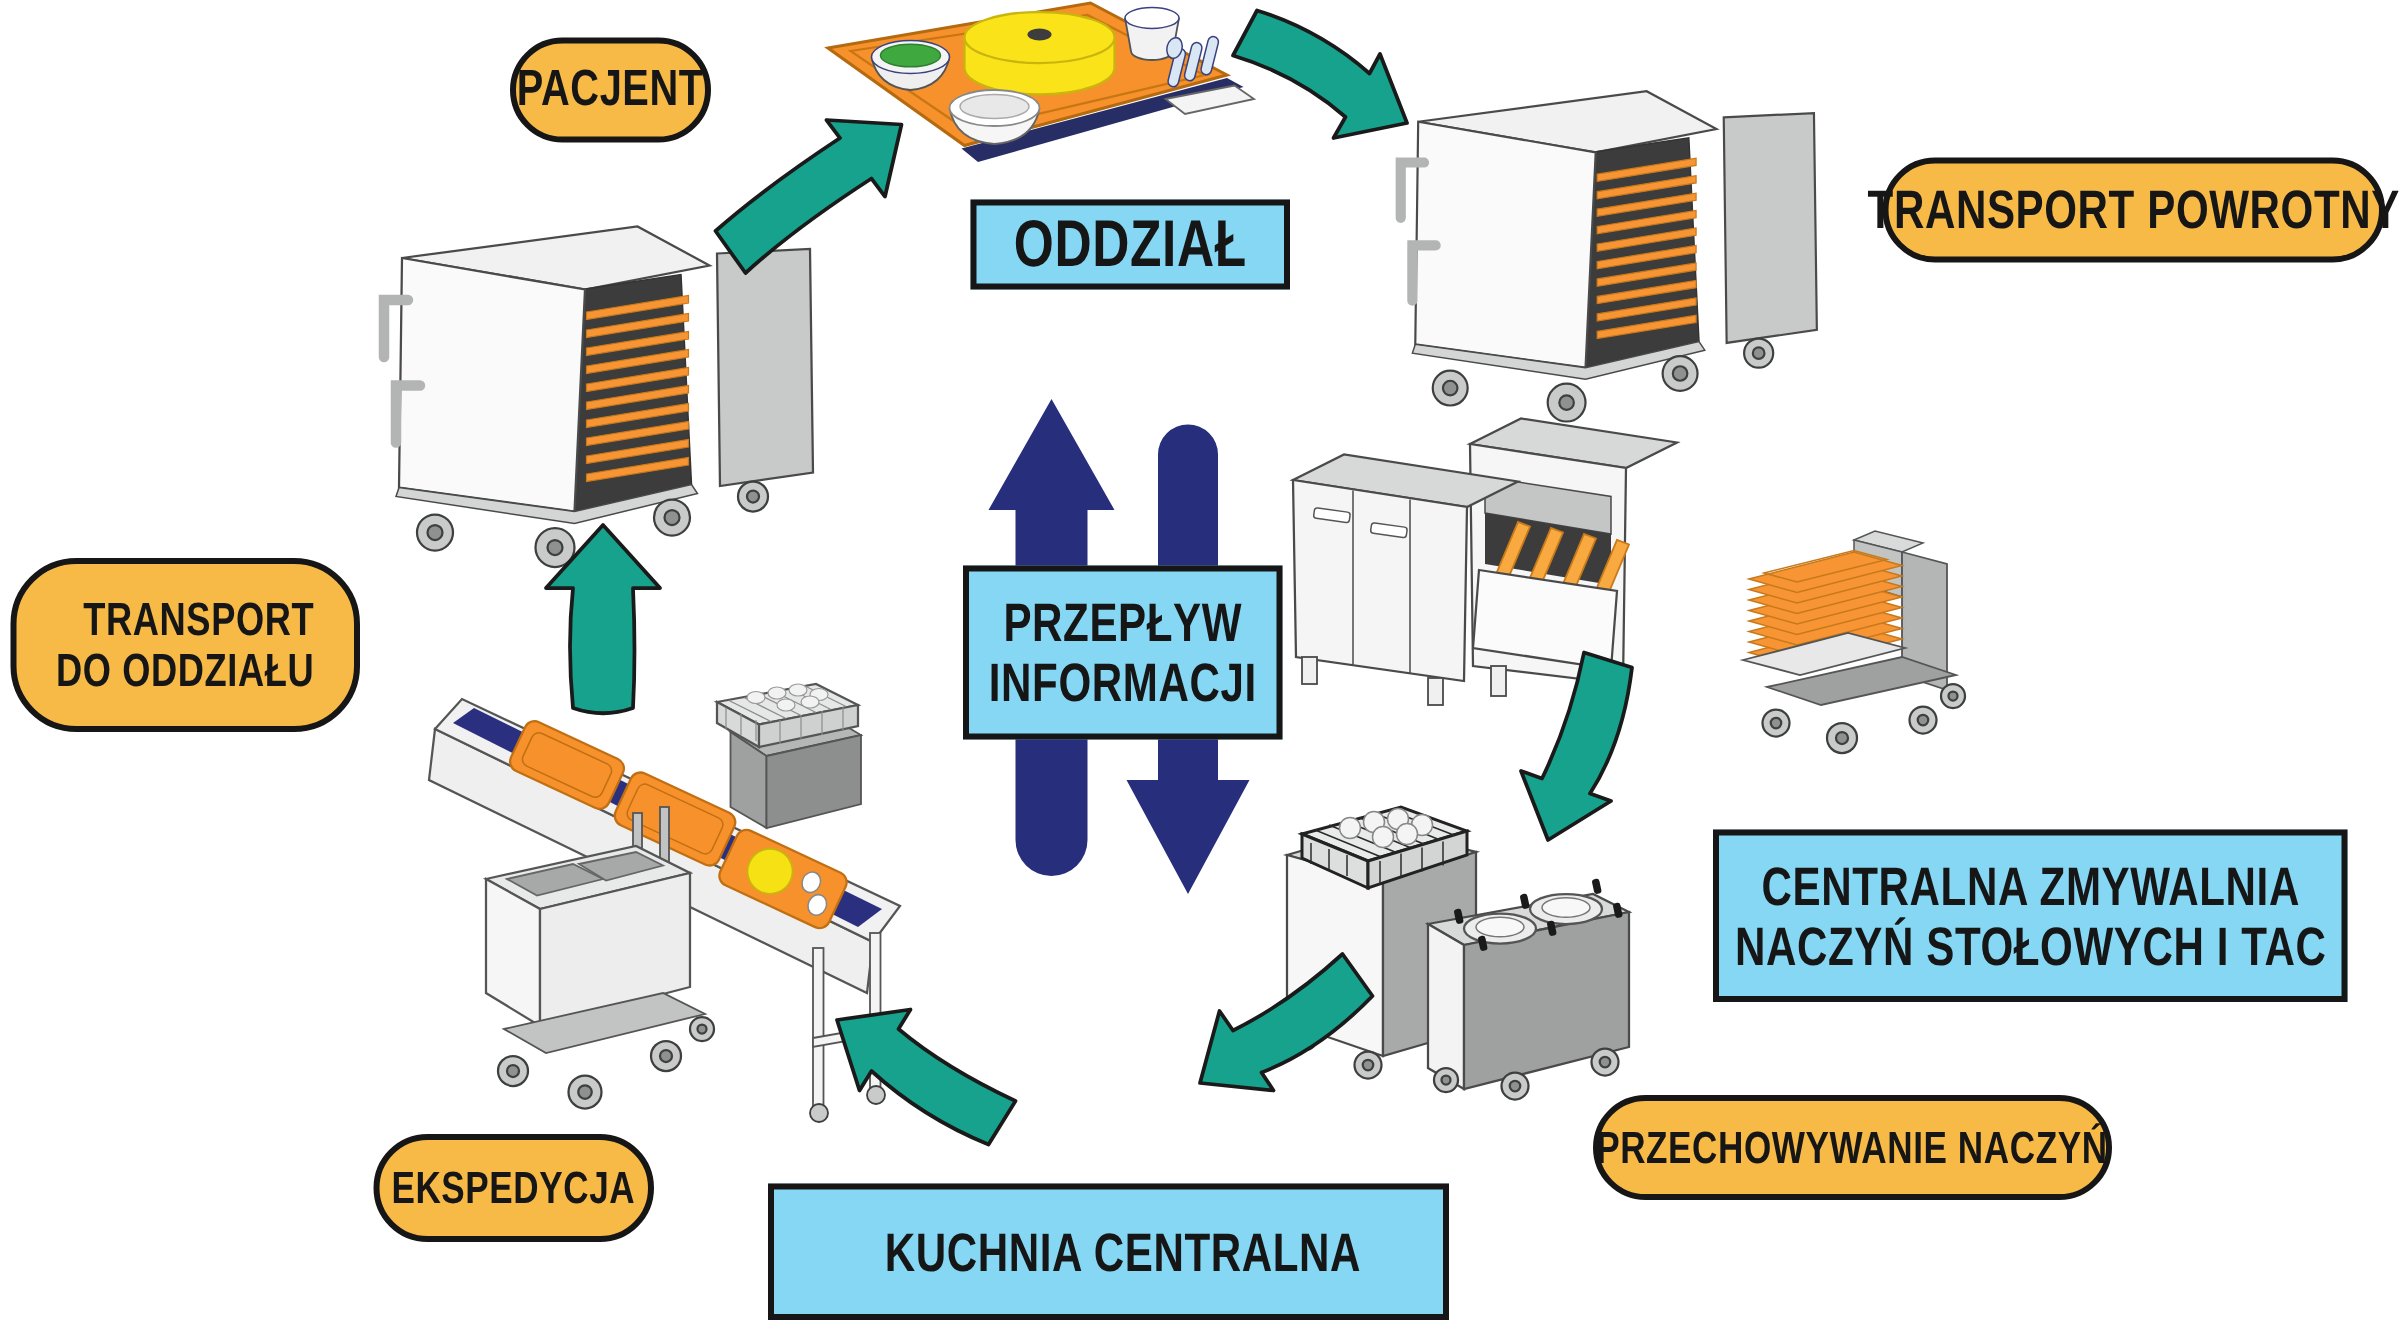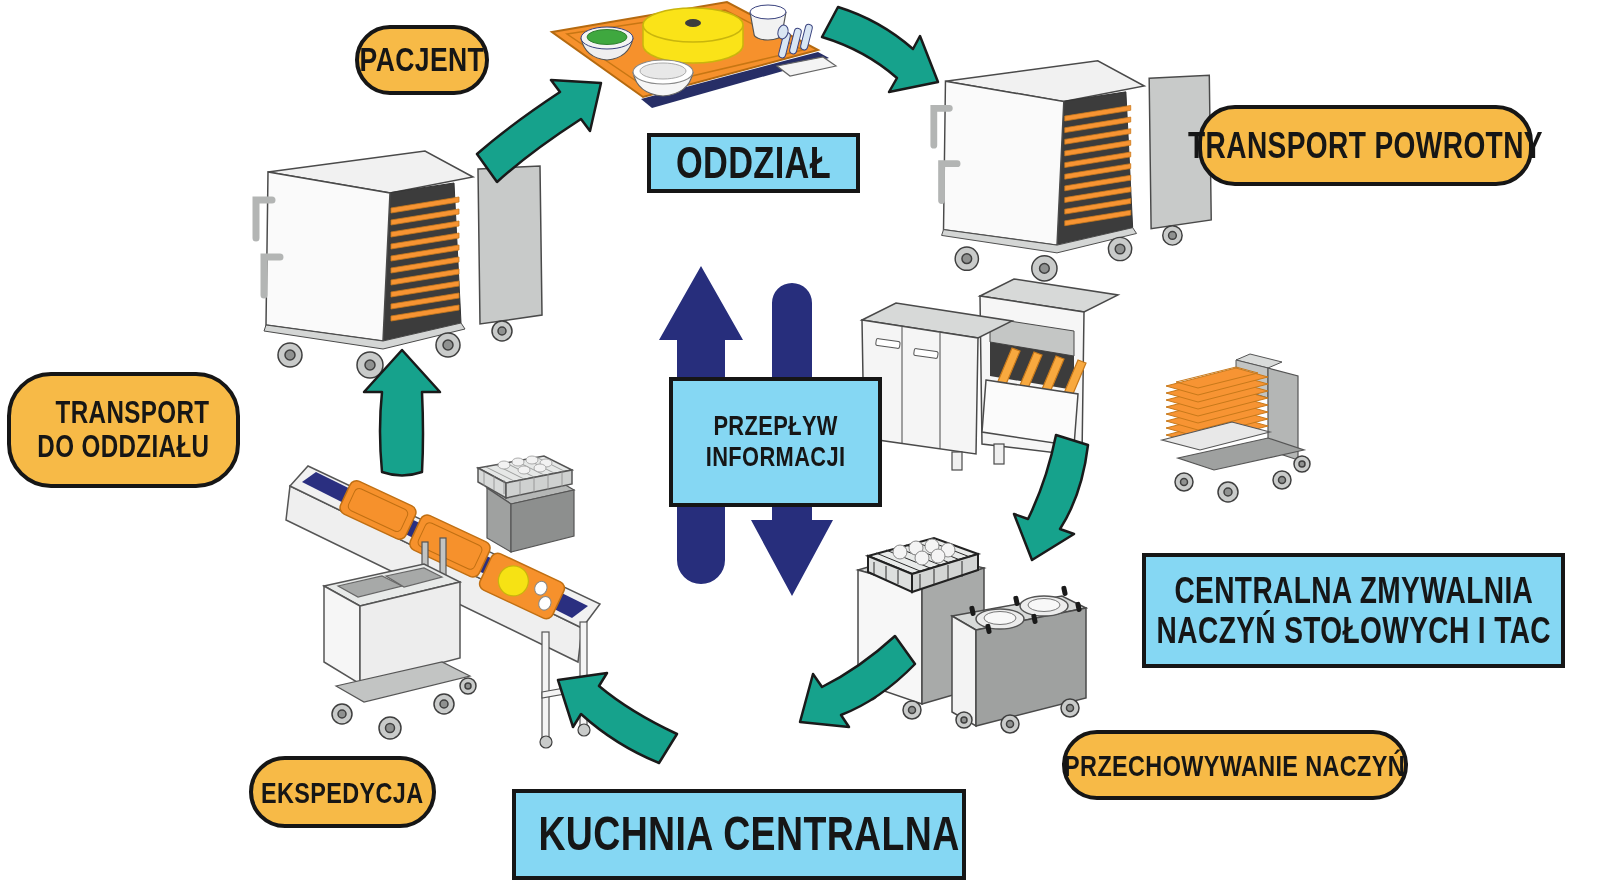--- a/index.html
+++ b/index.html
@@ -10,29 +10,29 @@
   svg{display:block;}
   .art{position:absolute;left:0;top:0;}
   .lbl{
     position:absolute;display:flex;align-items:center;justify-content:center;
     font-weight:bold;color:#161616;border:4px solid #161616;box-sizing:border-box;
     text-align:center;z-index:5;background:#85D7F3;
   }
   .pill{background:#F7BA47;}
   .box{background:#85D7F3;}
   .ct{transform:scaleX(0.78);line-height:1.1;white-space:nowrap;letter-spacing:0.5px;}
-  #lbl-pacjent{left:355px;top:25px;width:134px;height:70px;border-radius:35px;font-size:34px;}
+  #lbl-pacjent{left:340px;top:25px;width:134px;height:70px;border-radius:35px;font-size:34px;}
   #lbl-oddzial{left:647px;top:133px;width:213px;height:60px;font-size:44px;}
-  #lbl-transport-powrotny{left:1198px;top:105px;width:335px;height:81px;border-radius:37px;font-size:36px;}
+  #lbl-transport-powrotny{left:1255px;top:105px;width:335px;height:70px;border-radius:37px;font-size:36px;}
   #lbl-transport-do-oddzialu{left:7px;top:372px;width:233px;height:116px;border-radius:44px;font-size:31px;text-align:right;}
-  #lbl-przeplyw-informacji{left:642px;top:377px;width:213px;height:130px;font-size:28px;margin-left:27px;}
+  #lbl-przeplyw-informacji{left:642px;top:377px;width:213px;height:116px;font-size:36px;}
   #lbl-centralna-zmywalnia{left:1142px;top:553px;width:423px;height:115px;font-size:36px;}
   #lbl-przechowywanie-naczyn{left:1062px;top:730px;width:346px;height:70px;border-radius:35px;font-size:30px;}
   #lbl-ekspedycja{left:249px;top:756px;width:187px;height:72px;border-radius:36px;font-size:30px;align-items:center;}
-  #lbl-kuchnia-centralna{left:512px;top:789px;width:454px;height:91px;font-size:48px;padding-left:20px;}
+  #lbl-kuchnia-centralna{left:512px;top:789px;width:454px;height:91px;font-size:36px;padding-left:20px;}
 </style>
 </head>
 <body>
 
 <div class="canvas">
 
   <svg class="art" width="1604" height="884" viewBox="0 0 1604 884">
     <defs>
       <g id="trolley-shape">
         <polygon points="228,24 290,21 292,170 230,179" fill="#C8CAC9" stroke="#4A4A4A" stroke-width="1.5"></polygon>

